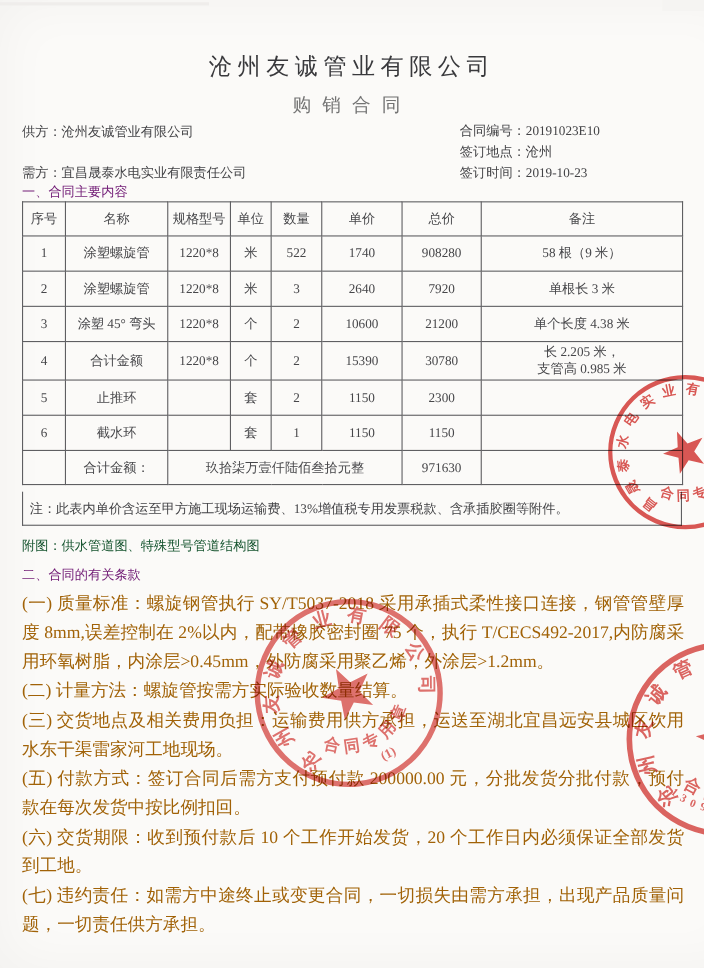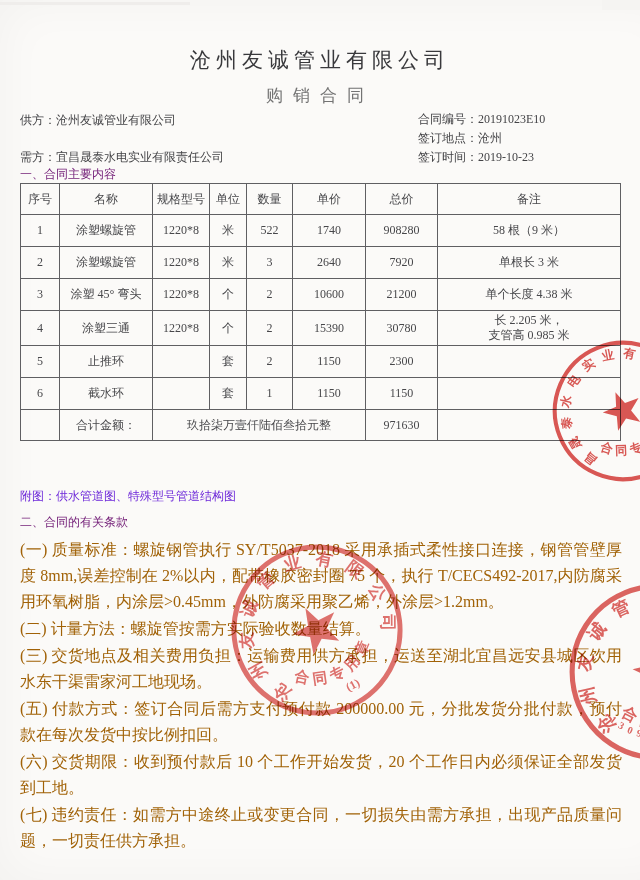--- a/index.html
+++ b/index.html
@@ -34,21 +34,21 @@
   tr.h-row{height:31px;}
   tr.g-row{height:32px;}
   tr.g-row-tall{height:35px;}
   tr.t-row{height:31px;}
   td.remark{white-space:pre-line;line-height:1.25;}
   .note-box{
     position:absolute;left:20px;top:447px;width:600px;height:31px;box-sizing:border-box;
     border:1px solid #5f5f62;border-top:none;font-size:12px;color:#434346;
     padding:7px 6px 0 6px;white-space:nowrap;
   }
-  .attachment{position:absolute;left:20px;top:488px;font-size:12px;color:#6d28d9;}
+  .attachment{position:absolute;left:20px;top:488px;font-size:12px;color:#14532d;}
   .clauses{
     position:absolute;left:20px;top:537px;width:602px;font-size:16px;color:#a16207;
     line-height:26px;text-align:justify;
   }
   .clause{margin:0 0 1px 0;}
   .clause.hang{padding-left:17px;text-indent:-17px;}
   .stamp{position:absolute;mix-blend-mode:multiply;pointer-events:none;}
   .stamp svg{display:block;width:100%;height:100%;}
   .stamp-buyer{left:550px;top:338px;width:146px;height:146px;transform:rotate(-22deg);opacity:.92;}
   .stamp-supplier-center{left:228px;top:541px;width:178px;height:178px;transform:rotate(-28deg);opacity:.78;}
@@ -123,21 +123,21 @@
       <td>涂塑 45° 弯头</td>
       <td>1220*8</td>
       <td>个</td>
       <td>2</td>
       <td>10600</td>
       <td>21200</td>
       <td class="remark">单个长度 4.38 米</td>
     </tr>
     <tr class="g-row-tall">
       <td>4</td>
-      <td>涂塑三通</td>
+      <td>合计金额</td>
       <td>1220*8</td>
       <td>个</td>
       <td>2</td>
       <td>15390</td>
       <td>30780</td>
       <td class="remark">长 2.205 米，
 支管高 0.985 米</td>
     </tr>
     <tr class="g-row">
       <td>5</td>
@@ -162,20 +162,21 @@
     <tr class="t-row">
       <td></td>
       <td>合计金额：</td>
       <td colspan="4">玖拾柒万壹仟陆佰叁拾元整</td>
       <td>971630</td>
       <td></td>
     </tr>
   </tbody>
     </table>
 
+  <div class="note-box">注：此表内单价含运至甲方施工现场运输费、13%增值税专用发票税款、含承插胶圈等附件。</div>
   <div class="attachment">附图：供水管道图、特殊型号管道结构图</div>
 
   <div class="sec-heading sec2-heading">二、合同的有关条款</div>
 
   <div class="clauses">
     <div class="clause">(一) 质量标准：螺旋钢管执行 SY/T5037-2018 采用承插式柔性接口连接，钢管管壁厚度 8mm,误差控制在 2%以内，配带橡胶密封圈 75 个，执行 T/CECS492-2017,内防腐采用环氧树脂，内涂层&gt;0.45mm，外防腐采用聚乙烯，外涂层&gt;1.2mm。</div>
     <div class="clause">(二) 计量方法：螺旋管按需方实际验收数量结算。</div>
     <div class="clause">(三) 交货地点及相关费用负担：运输费用供方承担，运送至湖北宜昌远安县城区饮用水东干渠雷家河工地现场。</div>
     <div class="clause">(五) 付款方式：签订合同后需方支付预付款 200000.00 元，分批发货分批付款，预付款在每次发货中按比例扣回。</div>
     <div class="clause">(六) 交货期限：收到预付款后 10 个工作开始发货，20 个工作日内必须保证全部发货到工地。</div>

